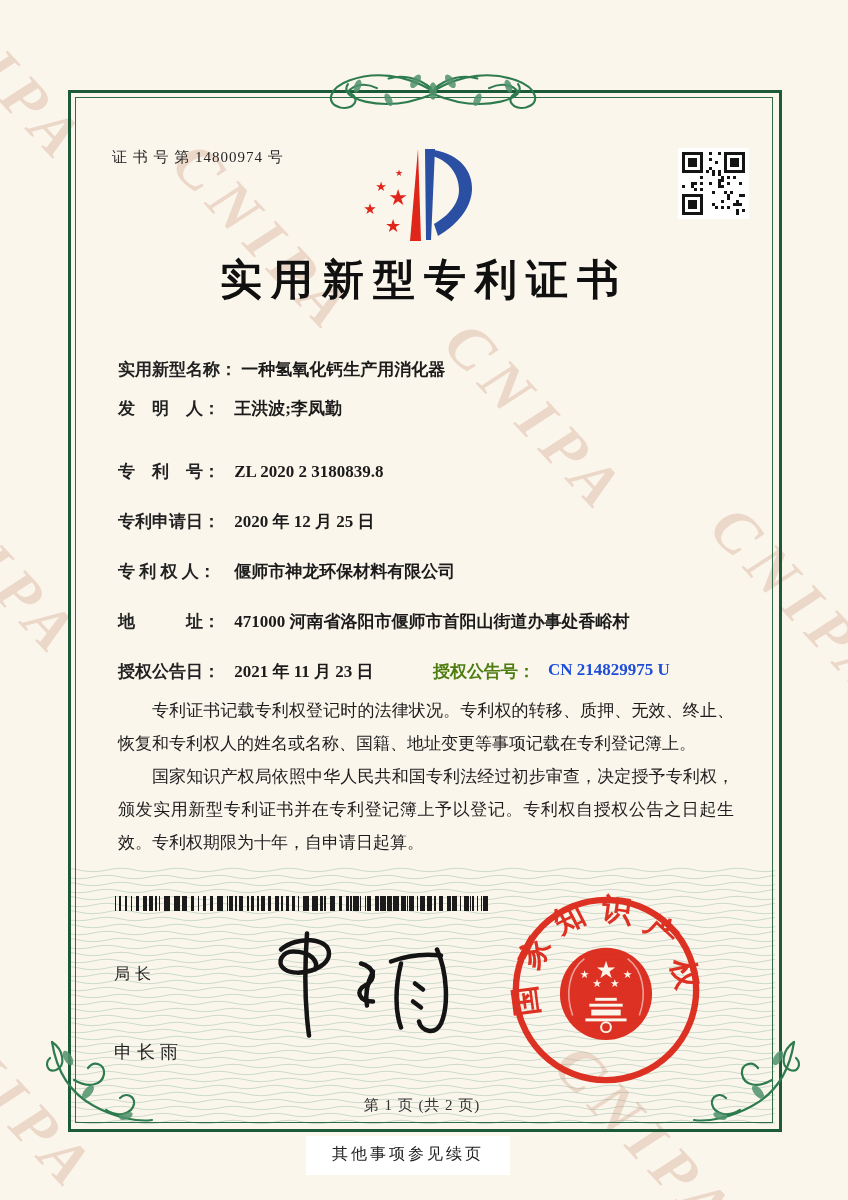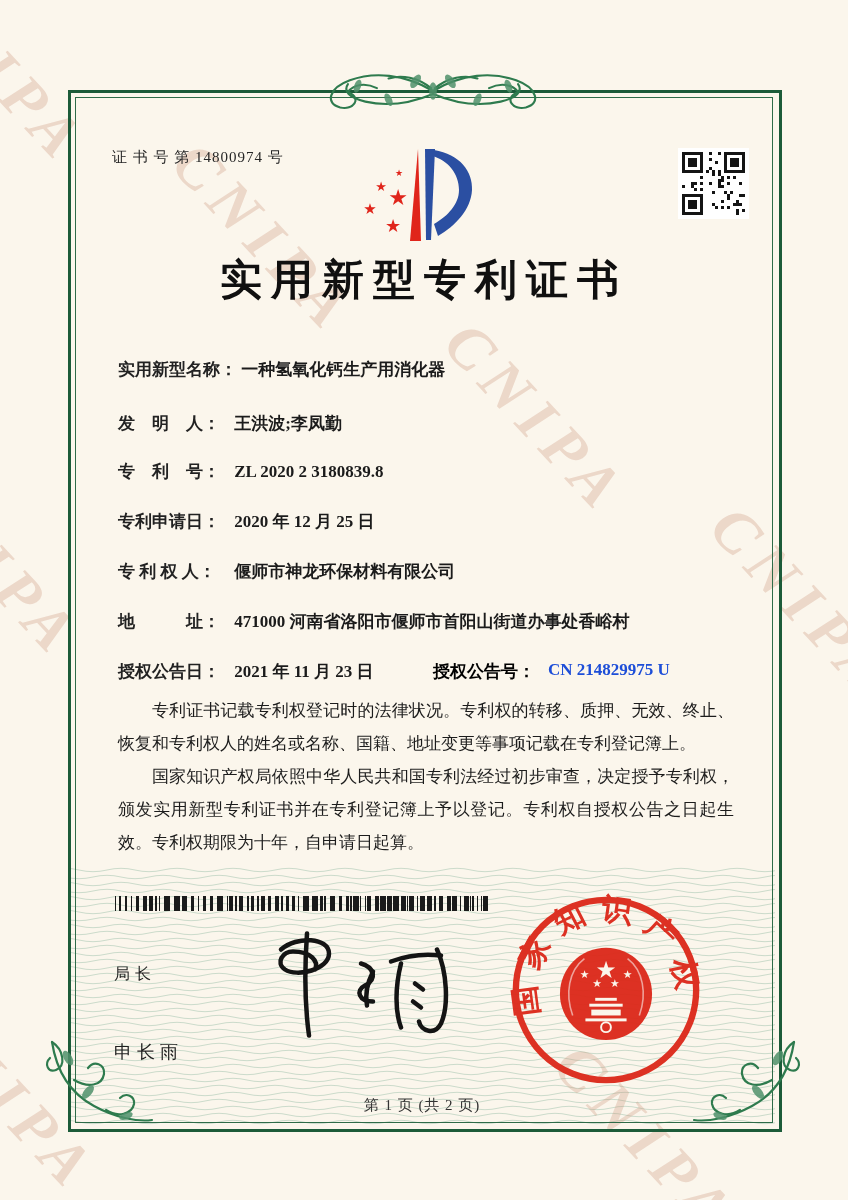--- a/index.html
+++ b/index.html
@@ -26,21 +26,21 @@
   .cert-no{position:absolute;left:112px;top:148px;font-size:15px;letter-spacing:1px;z-index:5;color:#262626;}
   .logo{position:absolute;left:358px;top:146px;width:122px;height:102px;z-index:5;}
   .qr{position:absolute;left:678px;top:148px;width:71px;height:71px;background:#fff;padding:4px;z-index:5;box-sizing:border-box;}
   .title{position:absolute;left:0;top:252px;width:848px;margin:0;text-align:center;
          font-size:42px;font-weight:700;letter-spacing:9px;color:#101010;z-index:5;}
   
   .fields{position:absolute;left:118px;top:352px;width:625px;z-index:5;font-size:17px;}
   .frow{position:absolute;left:0;white-space:nowrap;font-weight:bold;}
   .flabel{display:inline-block;min-width:112px;color:#222;}
   .fvalue{color:#1b1b1b;}
-  .flabel2{position:absolute;left:315px;color:#000000;}
+  .flabel2{position:absolute;left:315px;color:#4d7c0f;}
   .fvalue2{position:absolute;left:430px;color:#1d4ed8;}
   
   .body-text{position:absolute;left:118px;top:694px;width:616px;z-index:5;
              font-size:17px;line-height:33px;text-align:justify;color:#1c1c1c;}
   .body-text p{margin:0;text-indent:2em;}
   
   .barcode{position:absolute;left:115px;top:896px;width:374px;height:15px;z-index:5;}
   .barcode i{position:absolute;top:0;bottom:0;background:#1b1b1b;}
   .director-label{position:absolute;left:114px;top:964px;font-size:16px;letter-spacing:5px;z-index:5;}
   .director-name{position:absolute;left:114px;top:1040px;font-size:18px;letter-spacing:5px;z-index:5;}
@@ -226,21 +226,21 @@
       </g>
   </svg>
 
   <h1 class="title">实用新型专利证书</h1>
 
   <div class="fields">
     <div class="frow" style="top:6px">
       <span class="flabel">实用新型名称：</span>
       <span class="fvalue">一种氢氧化钙生产用消化器</span>
     </div>
-    <div class="frow" style="top:60px">
+    <div class="frow" style="top:45px">
       <span class="flabel">发　明　人：</span>
       <span class="fvalue">王洪波;李凤勤</span>
     </div>
     <div class="frow" style="top:108px">
       <span class="flabel">专　利　号：</span>
       <span class="fvalue">ZL 2020 2 3180839.8</span>
     </div>
     <div class="frow" style="top:158px">
       <span class="flabel">专利申请日：</span>
       <span class="fvalue">2020 年 12 月 25 日</span>
@@ -367,14 +367,15 @@
         <rect x="-11" y="4" width="22" height="3"></rect>
         <rect x="-17" y="10" width="34" height="3"></rect>
         <rect x="-15" y="16" width="30" height="6"></rect>
         <rect x="-21" y="25" width="42" height="3"></rect>
         <circle cx="0" cy="34" r="5" fill="none" stroke="#fbf6ec" stroke-width="2"></circle>
       </g>
     </g>
   </svg>
 
   <div class="page-info">第 1 页 (共 2 页)</div>
+  <div class="continuation">其他事项参见续页</div>
 
 </div>
 
 </body></html>

